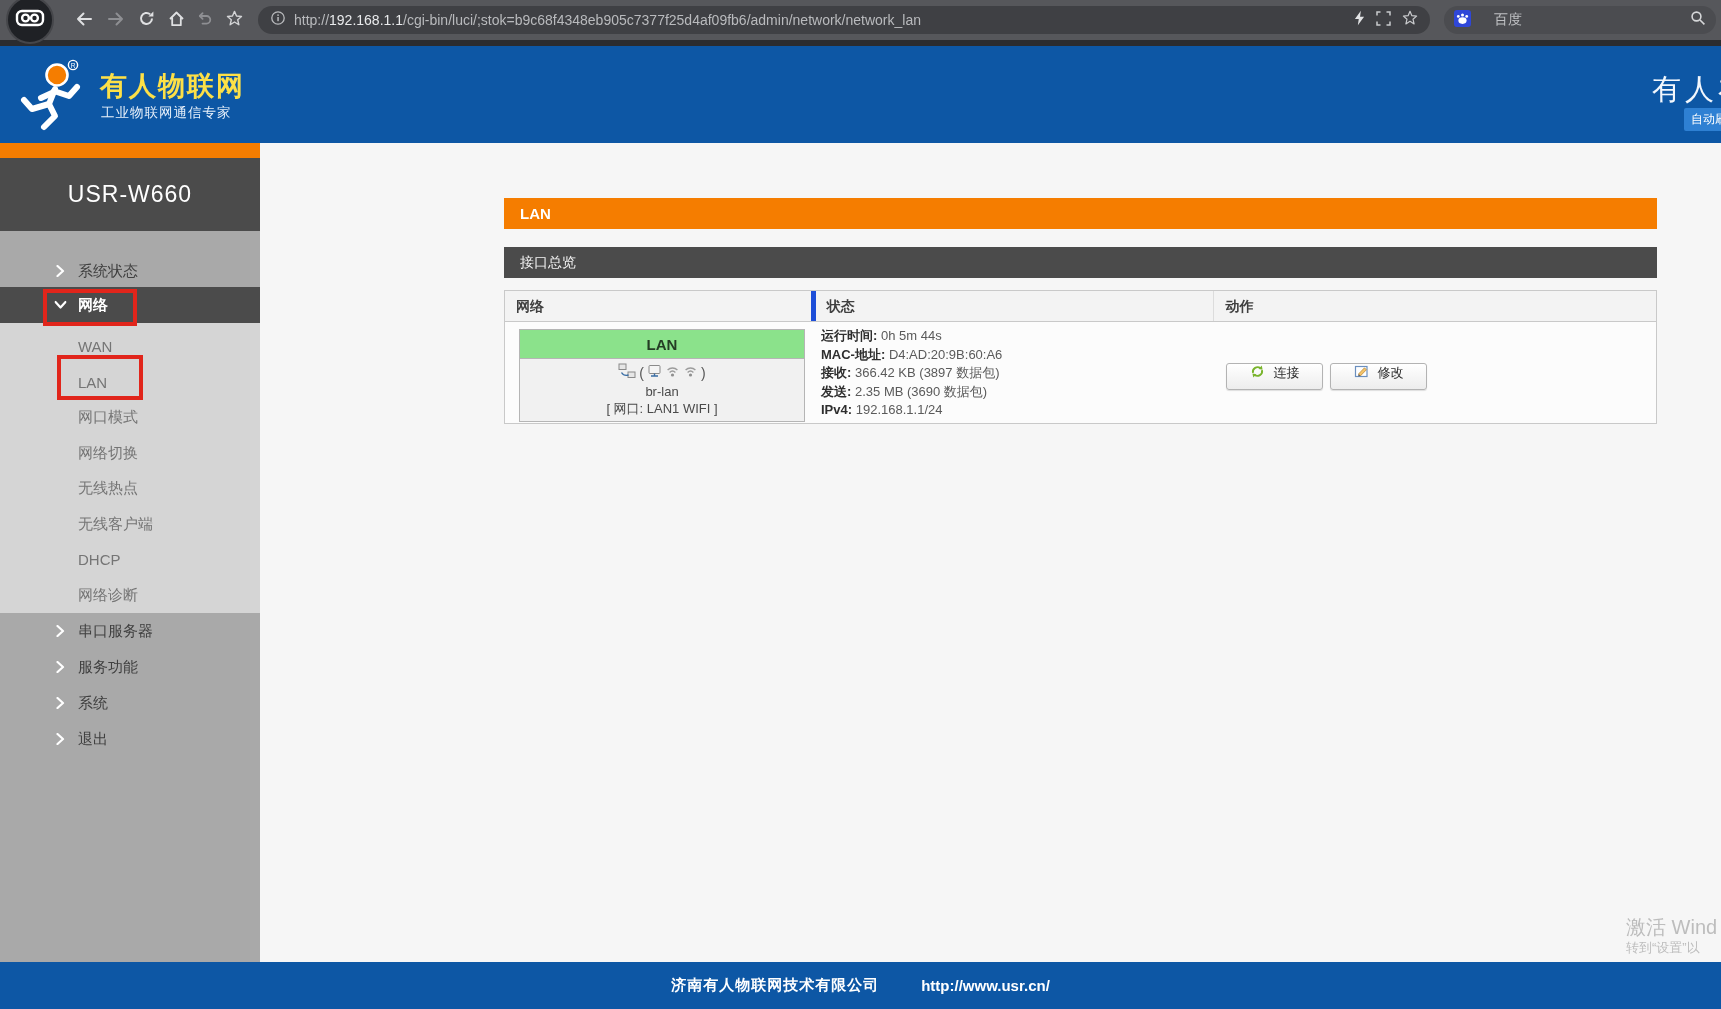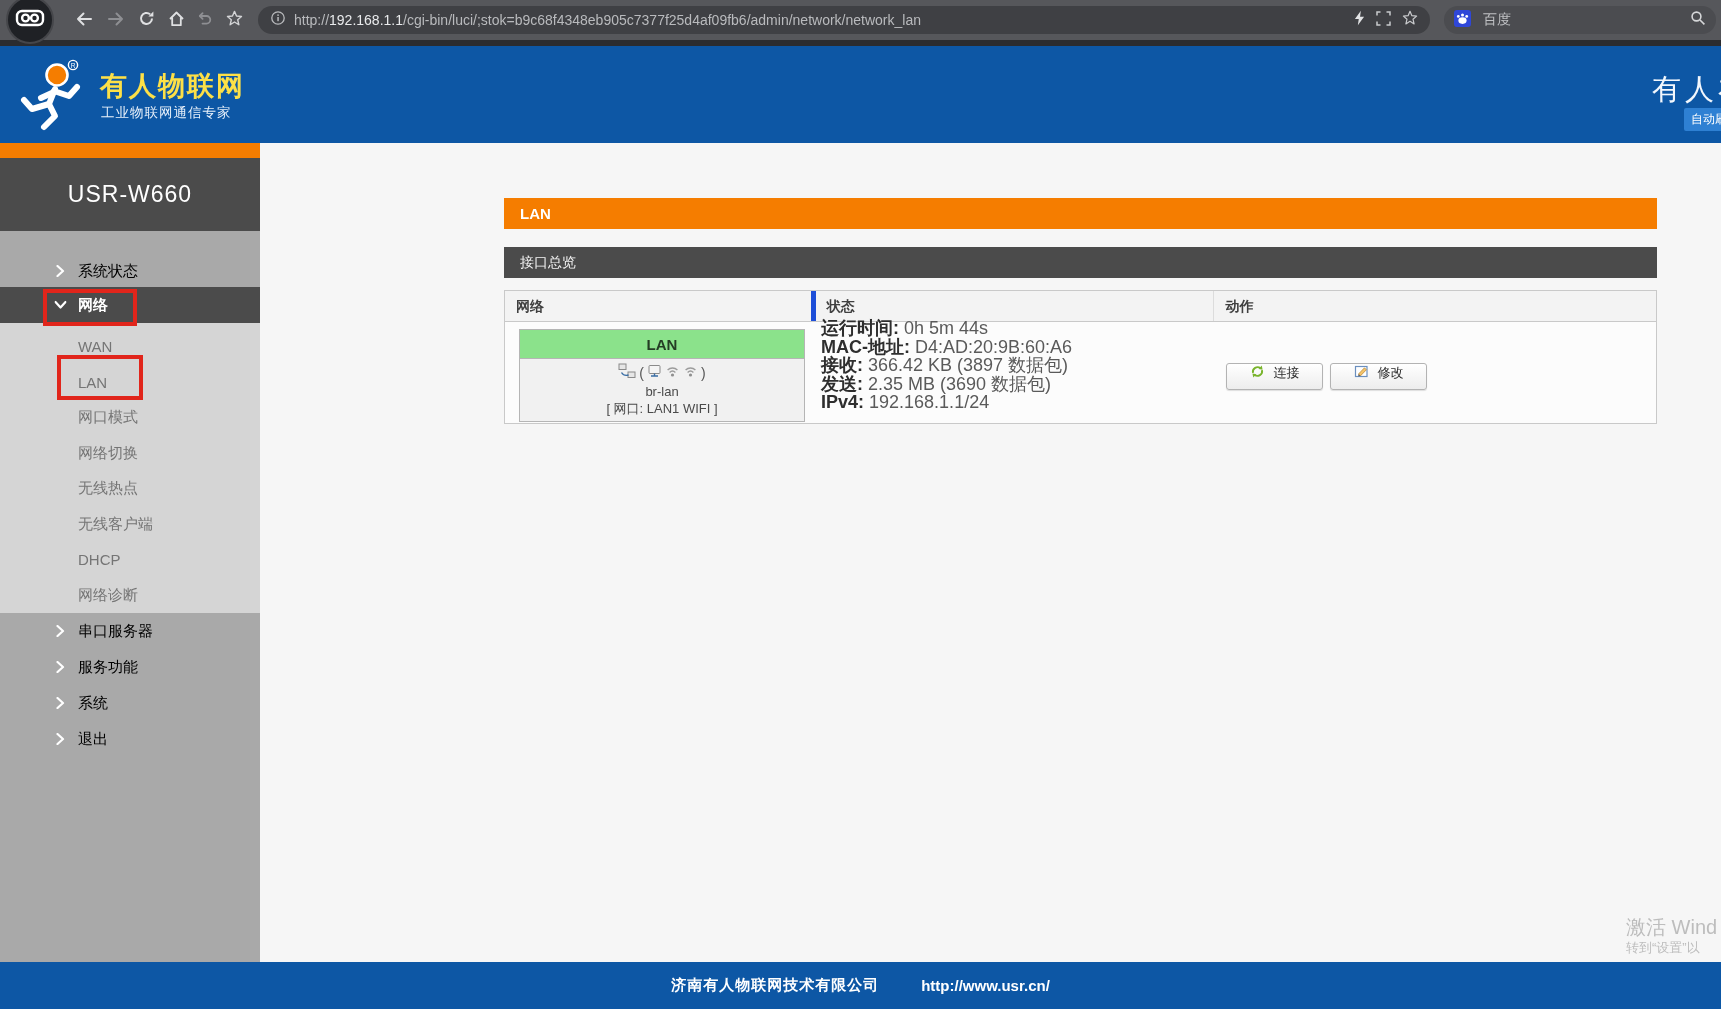--- a/index.html
+++ b/index.html
@@ -13,40 +13,40 @@
   .avatar { position:absolute; left:6px; top:-4px; width:48px; height:48px; border-radius:50%;
             background:#1f2125; border:2px solid #45464a; display:flex; align-items:center; justify-content:center; z-index:31; }
   .nav-btn { position:absolute; top:9px; width:24px; height:22px; background:none; border:none; display:flex; align-items:center; justify-content:center; cursor:pointer; }
   .url-bar { position:absolute; left:258px; top:6px; width:1172px; height:28px; border-radius:14px; background:#3f4044;
              display:flex; align-items:center; padding:0 12px; }
   .url-text { font-size:14px; color:#b9babd; margin-left:8px; white-space:nowrap; overflow:hidden; flex:1; }
   .url-text .host { color:#e9eaec; }
   .url-icons { display:flex; align-items:center; gap:11px; margin-left:8px; }
   .search-box { position:absolute; left:1444px; top:6px; width:272px; height:28px; border-radius:14px; background:#4b4c50;
                 display:flex; align-items:center; padding:0 10px; }
-  .search-box .label { font-size:14px; color:#bfc0c3; margin-left:12px; flex:1; }
+  .search-box .label { font-size:14px; color:#bfc0c3; margin-left:23px; flex:1; }
 
   
   .site-header { position:absolute; left:0; top:46px; width:1721px; height:97px; background:#0d57a5; z-index:10; }
   .logo { position:absolute; left:16px; top:12px; }
   .brand-title { position:absolute; left:100px; top:22px; font-size:27px; font-weight:bold; color:#fde047; letter-spacing:2px; }
   .brand-tagline { position:absolute; left:101px; top:58px; font-size:13.5px; color:#e9f1fa; letter-spacing:1px; }
   .slogan { position:absolute; left:1652px; top:24px; font-size:29px; color:#f2f7fd; white-space:nowrap; letter-spacing:4px; }
   .refresh-badge { position:absolute; left:1684px; top:62px; background:#2e80d3; color:#fff; font-size:12px;
                    padding:3px 7px; white-space:nowrap; border-radius:2px; }
 
   
   .sidebar { position:absolute; left:0; top:143px; width:260px; height:819px; background:#a9a9a9; z-index:5; }
   .sidebar-accent { position:absolute; left:0; top:0; width:260px; height:15px; background:#f57d00; }
   .device-model { position:absolute; left:0; top:15px; width:260px; height:73px; background:#4b4b4b;
                   color:#fff; font-size:23px; text-align:center; line-height:73px; letter-spacing:1px; }
   .menu-item { position:absolute; left:0; width:260px; height:36px; display:flex; align-items:center; cursor:pointer; }
   .menu-item .chev { position:absolute; left:56px; top:50%; transform:translateY(-50%); display:flex; }
   .menu-item .chev.down { transform:translateY(-50%) rotate(90deg); }
-  .menu-item .lbl { position:absolute; left:78px; font-size:15px; color:#000000; white-space:nowrap; }
+  .menu-item .lbl { position:absolute; left:78px; font-size:15px; color:#404040; white-space:nowrap; }
   .menu-item.active { background:#4b4b4b; }
   .menu-item.active .lbl { color:#ffffff; }
   .submenu-bg { position:absolute; left:0; top:180px; width:260px; height:290px; background:#d5d5d5; }
   .sub-item { position:absolute; left:0; width:289px; height:35px; display:flex; align-items:center; cursor:pointer; }
   .sub-item .lbl { position:absolute; left:78px; font-size:15px; color:#757575; white-space:nowrap; }
   .anno-box { position:absolute; border:4px solid #e1251b; z-index:20; pointer-events:none; }
 
   
   .lan-bar { position:absolute; left:504px; top:198px; width:1153px; height:31px; background:#f57d00;
              color:#fff; font-size:15px; font-weight:bold; line-height:31px; padding-left:16px; z-index:3; }
@@ -59,21 +59,21 @@
   .th.c1 { width:306px; }
   .th.c2 { width:403px; border-left:5px solid #1d4ed8; }
   .th.c3 { width:443px; border-left:1px solid #dcdcdc; }
 
   .iface-card { position:absolute; left:14px; top:38px; width:286px; height:93px; border:1px solid #b5b5b5; background:#f1f1f1; }
   .card-head { height:29px; background:#8be28b; border-bottom:1px solid #b5b5b5; text-align:center;
                font-size:15px; font-weight:bold; color:#243c24; line-height:29px; }
   .card-body { text-align:center; font-size:13px; color:#4a4a4a; line-height:17px; padding-top:4px; }
   .icon-row { display:flex; align-items:center; justify-content:center; gap:3px; height:20px; color:#555; font-size:14px; }
 
-  .status-block { position:absolute; left:316px; top:28px; font-size:18px; line-height:18.6px; }
+  .status-block { position:absolute; left:316px; top:36px; font-size:13px; line-height:18.6px; }
   .status-line .sl-label { font-weight:bold; color:#2e2e2e; }
   .status-line .sl-value { color:#5a5a5a; }
 
   .actions-block { position:absolute; left:721px; top:72px; display:flex; gap:7px; }
   .act-btn { width:97px; height:27px; border:1px solid #b3b3b3; border-radius:3px;
              background:linear-gradient(#ffffff,#ededed); box-shadow:0 1px 1px rgba(0,0,0,0.12);
              display:flex; align-items:flex-start; justify-content:center; gap:9px; cursor:pointer; }
   .act-btn span { font-size:13px; color:#2b2b2b; }
 
   

